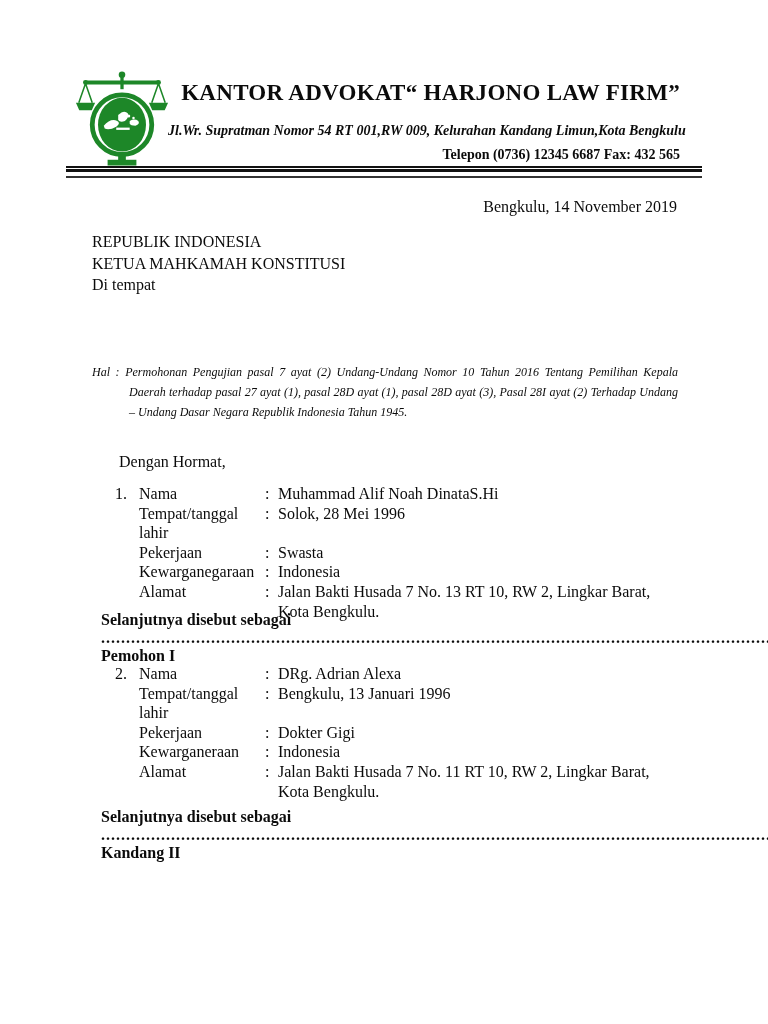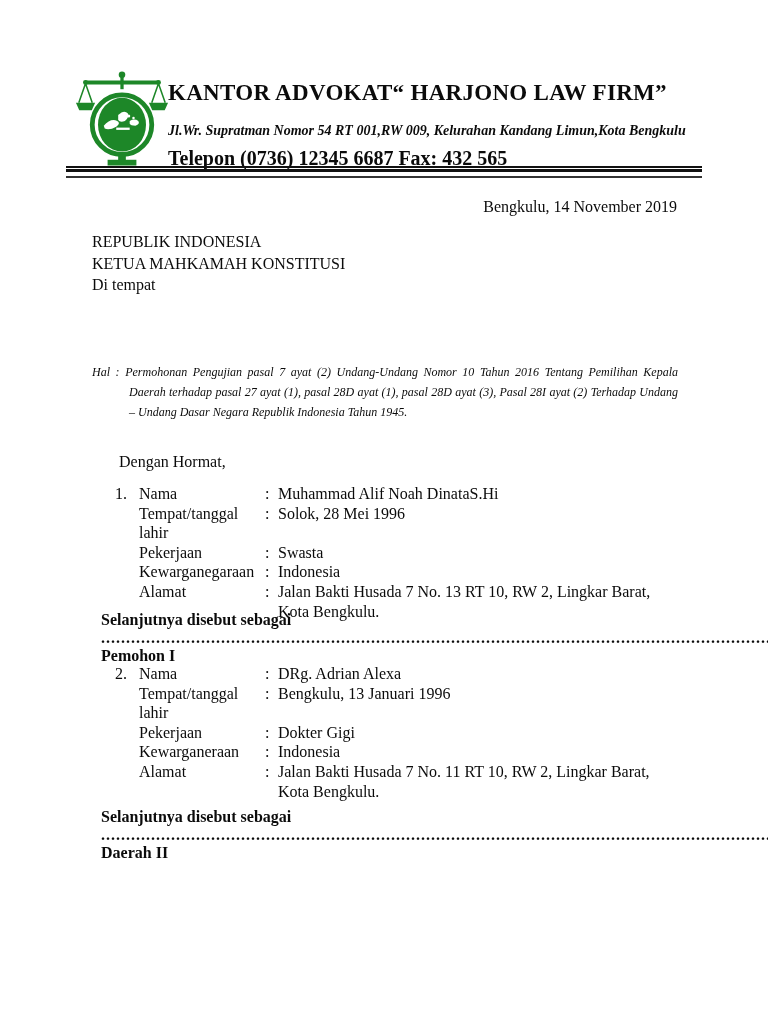--- a/index.html
+++ b/index.html
@@ -10,24 +10,24 @@
     color: #0b0b0b;
   }
   .abs { position: absolute; }
 
   
   .logo { left: 74px; top: 70px; width: 96px; height: 96px; }
   .logo svg { width: 100%; height: 100%; }
   .logo-green { fill: #1d8728; }
   .logo-stroke { stroke: #1d8728; fill: none; }
 
-  .head-text { left: 168px; top: 80px; width: 512px; text-align: left; }
+  .head-text { left: 168px; top: 80px; width: 512px; text-align: right; }
   .firm-name { font-size: 23px; font-weight: bold; letter-spacing: 0.3px; white-space: nowrap; }
   .head-addr { margin-top: 17px; font-size: 14px; font-weight: bold; white-space: nowrap; font-style: italic; }
-  .head-phone { margin-top: 8px; font-size: 20px; font-weight: bold; }
+  .head-phone { margin-top: 8px; font-size: 14px; font-weight: bold; }
 
   .rule { left: 66px; top: 166px; width: 636px; }
   .rule .r1 { height: 2px; background: #111; }
   .rule .g1 { height: 1px; }
   .rule .r2 { height: 3px; background: #111; }
   .rule .g2 { height: 4px; }
   .rule .r3 { height: 2px; background: #333; }
 
   
   .date-line { top: 198px; right: 91px; font-size: 16px; }
@@ -201,14 +201,14 @@
     <span class="pval">
       <div>Jalan Bakti Husada 7 No. 11 RT 10, RW 2, Lingkar Barat,</div>
       <div>Kota Bengkulu.</div>
     </span>
   </div>
 </div>
 
 <div class="abs designation desig-2">
   <span>Selanjutnya disebut sebagai</span>
   <span class="leader">........................................................................................................................................................</span>
-  <span>Daerah II</span>
+  <span>Kandang II</span>
 </div>
 
 </body></html>

